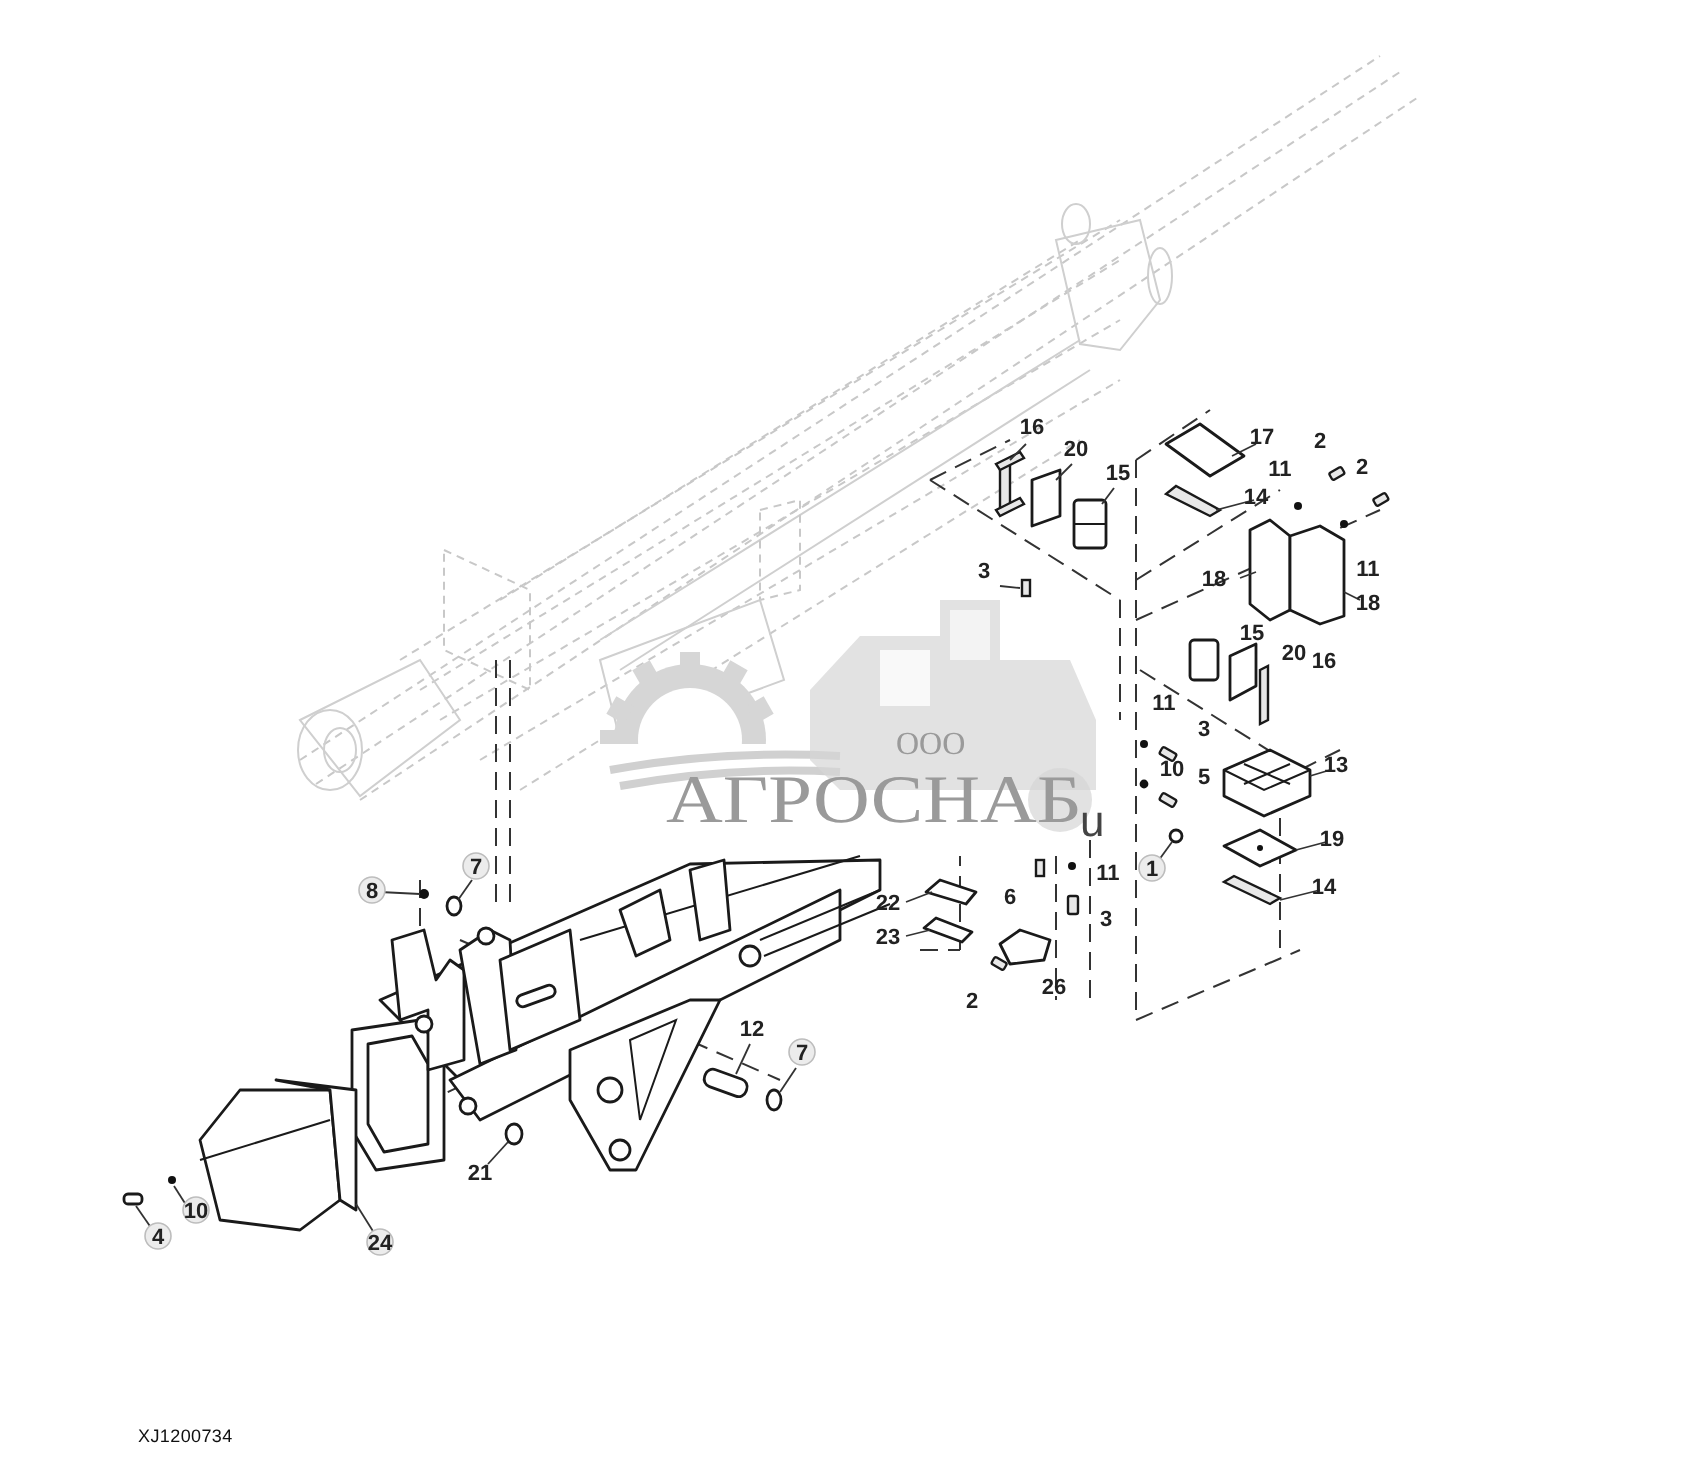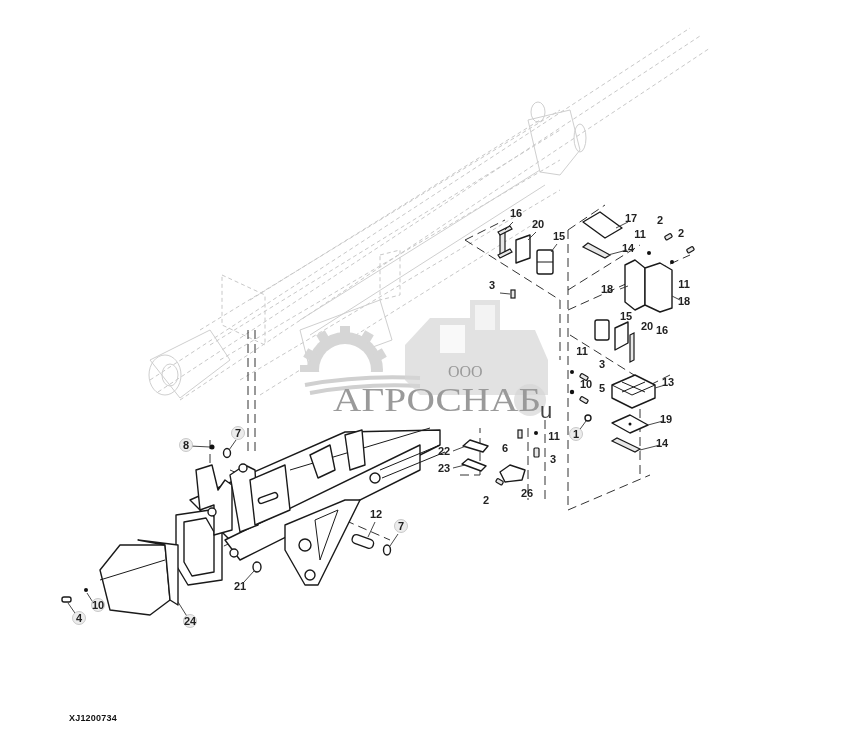--- a/index.html
+++ b/index.html
@@ -9,21 +9,21 @@
     .ghost-solid { stroke: #cfcfcf; stroke-width: 1; fill: none; }
     .part { stroke: #1a1a1a; stroke-width: 1.4; fill: #ffffff; stroke-linejoin: round; }
     .part-thin { stroke: #1a1a1a; stroke-width: 1; fill: none; }
     .part-fill { stroke: #1a1a1a; stroke-width: 1.2; fill: #e8e8e8; }
     .dash { stroke: #333; stroke-width: 1; fill: none; stroke-dasharray: 9 5; }
     .leader { stroke: #333; stroke-width: 0.9; fill: none; }
     .callout { font-family: "Liberation Sans", sans-serif; font-weight: bold; font-size: 11px; fill: #222; }
     .callout-circle { fill: #ececec; stroke: #bdbdbd; stroke-width: 0.8; }
     .wm-text { font-family: "Liberation Serif", serif; fill: #9a9a9a; }
     .wm-shape { fill: #d6d6d6; stroke: none; }
-    .figure-id { position: absolute; left: 69px; top: 713px; font-family: "Liberation Sans", sans-serif; font-weight: bold; font-size: 9px; color: #111; letter-spacing: 0.2px; }
+    .figure-id { position: absolute; left: 69px; top: 713px; font-family: "Liberation Sans", sans-serif; font-weight: normal; font-size: 9px; color: #111; letter-spacing: 0.2px; }
     .stray-u { font-family: "Liberation Sans", sans-serif; font-size: 22px; fill: #444; }
   </style>
 </head>
 <body>
 
 <svg id="diagram" viewBox="0 0 841 731" xmlns="http://www.w3.org/2000/svg">
 
   <g>
     <line class="ghost" x1="150" y1="380" x2="690" y2="28"></line>
     <line class="ghost" x1="158" y1="392" x2="700" y2="36"></line>

